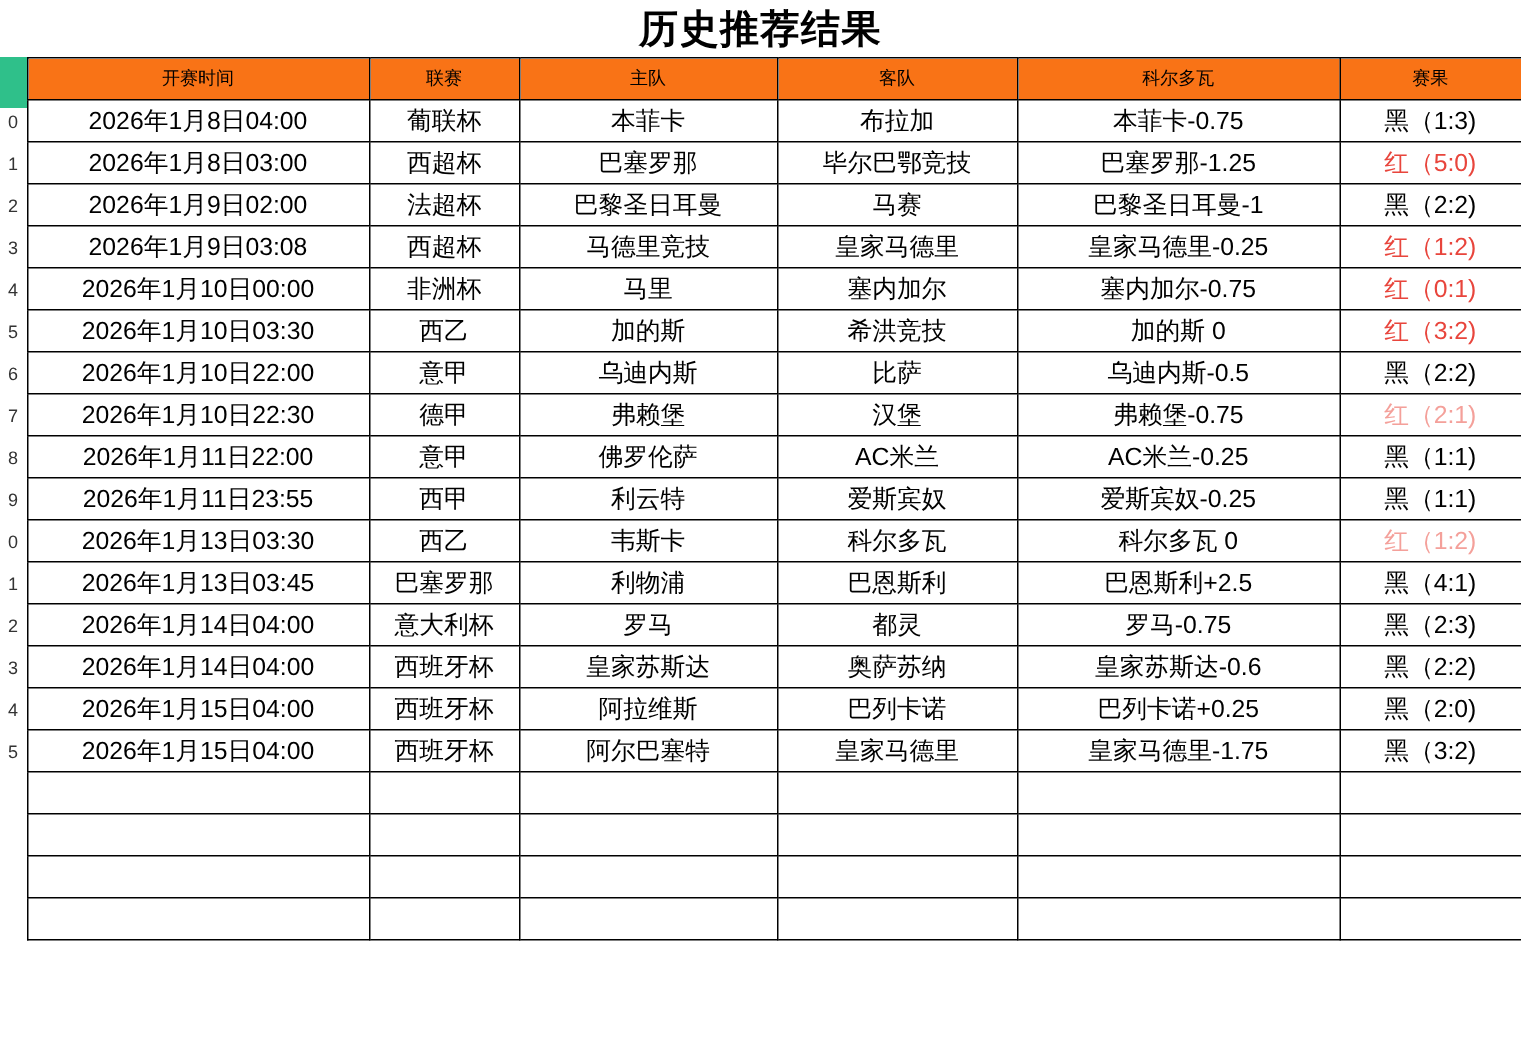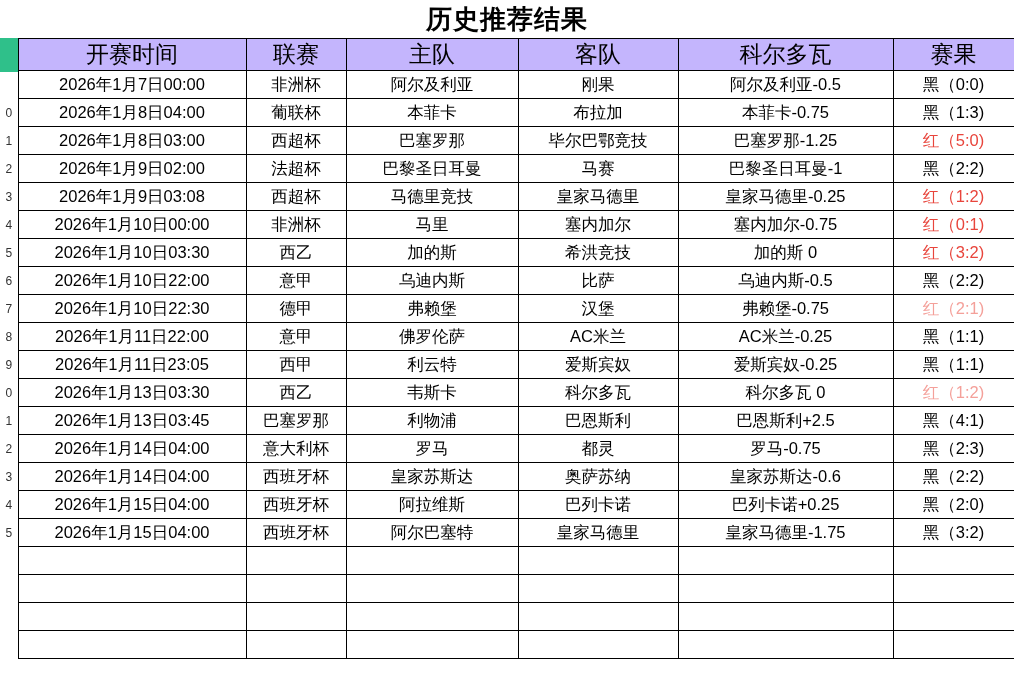--- a/index.html
+++ b/index.html
@@ -45,24 +45,24 @@
     border: 1px solid #000000;
     height: 27px;
     padding: 0 2px;
     text-align: center;
     vertical-align: middle;
     white-space: nowrap;
     overflow: hidden;
     font-weight: normal;
   }
   thead th {
-    background: #c4b5fd;
+    background: #f97316;
     color: #000000;
     font-weight: bold;
-    font-size: 23px;
+    font-size: 12px;
     height: 34px;
   }
   
   col.c0 { width: 18px; }
   col.c1 { width: 228px; }
   col.c2 { width: 100px; }
   col.c3 { width: 172px; }
   col.c4 { width: 160px; }
   col.c5 { width: 215px; }
   col.c6 { width: 121px; }
@@ -126,29 +126,20 @@
           <th>开赛时间</th>
           <th>联赛</th>
           <th>主队</th>
           <th>客队</th>
           <th>科尔多瓦</th>
           <th>赛果</th>
         </tr>
       </thead>
       <tbody id="tbody">
           <tr>
-            <td class="rowhdr"></td>
-            <td>2026年1月7日00:00</td>
-            <td>非洲杯</td>
-            <td>阿尔及利亚</td>
-            <td>刚果</td>
-            <td>阿尔及利亚-0.5</td>
-            <td class="res-black">黑（0:0)</td>
-          </tr>
-          <tr>
             <td class="rowhdr">0</td>
             <td>2026年1月8日04:00</td>
             <td>葡联杯</td>
             <td>本菲卡</td>
             <td>布拉加</td>
             <td>本菲卡-0.75</td>
             <td class="res-black">黑（1:3)</td>
           </tr>
           <tr>
             <td class="rowhdr">1</td>
@@ -217,21 +208,21 @@
             <td class="rowhdr">8</td>
             <td>2026年1月11日22:00</td>
             <td>意甲</td>
             <td>佛罗伦萨</td>
             <td>AC米兰</td>
             <td>AC米兰-0.25</td>
             <td class="res-black">黑（1:1)</td>
           </tr>
           <tr>
             <td class="rowhdr">9</td>
-            <td>2026年1月11日23:05</td>
+            <td>2026年1月11日23:55</td>
             <td>西甲</td>
             <td>利云特</td>
             <td>爱斯宾奴</td>
             <td>爱斯宾奴-0.25</td>
             <td class="res-black">黑（1:1)</td>
           </tr>
           <tr>
             <td class="rowhdr">0</td>
             <td>2026年1月13日03:30</td>
             <td>西乙</td>

